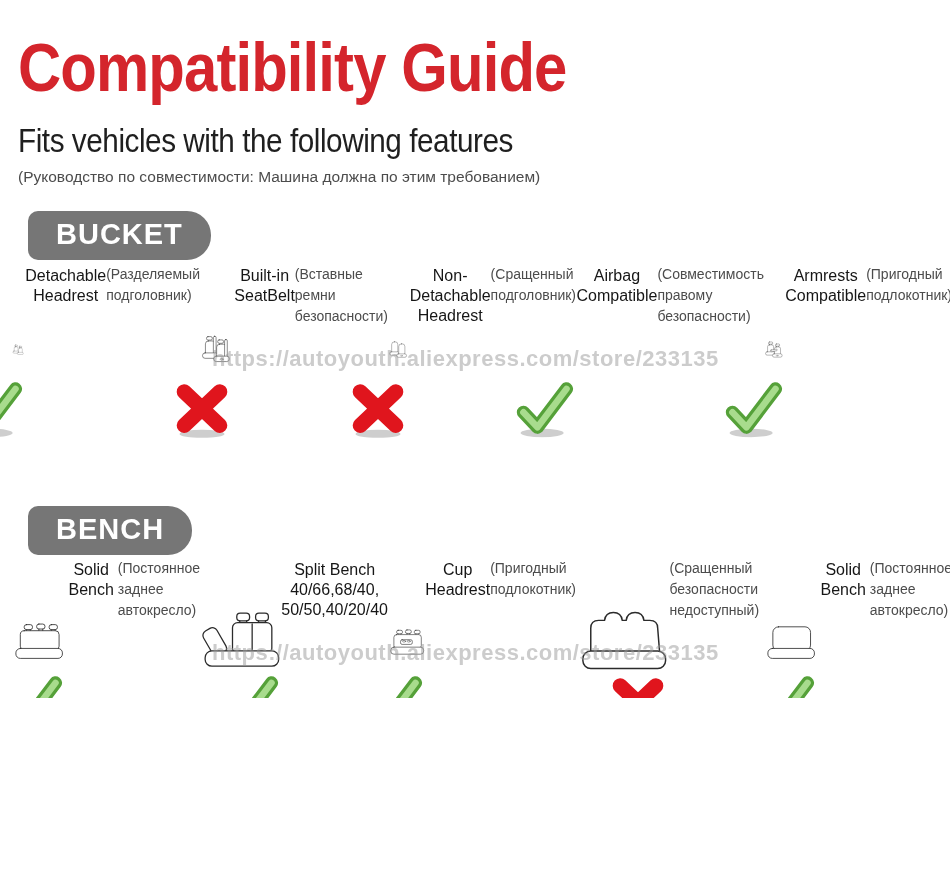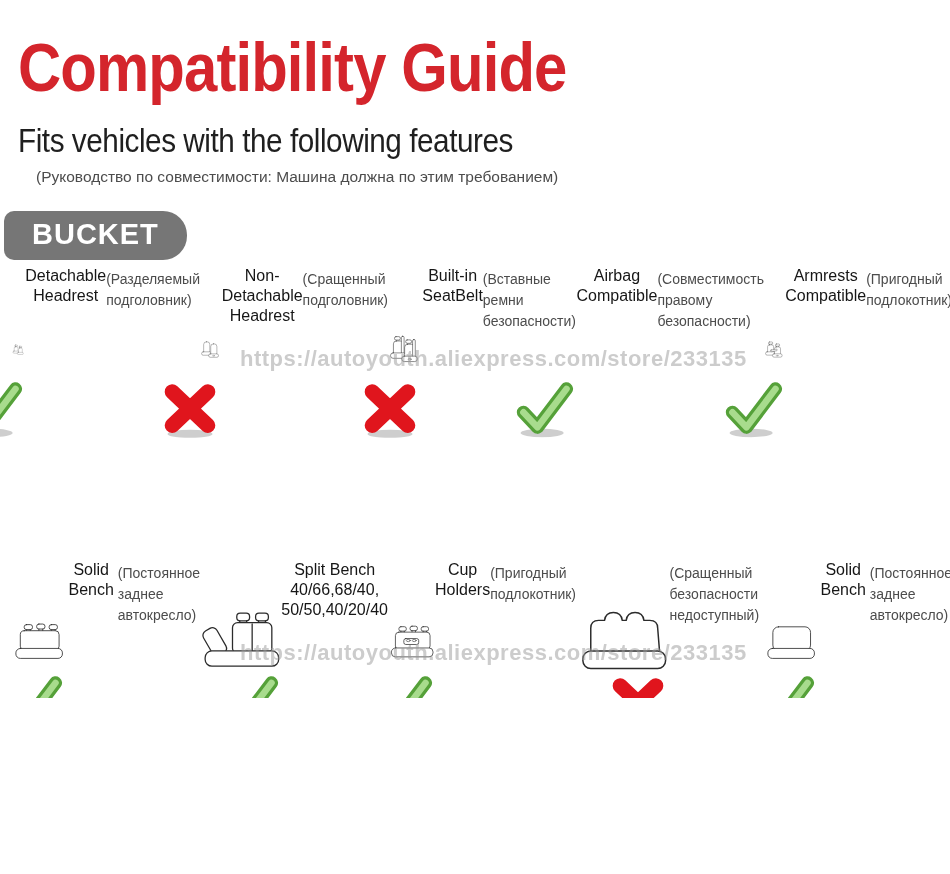--- a/index.html
+++ b/index.html
@@ -6,46 +6,46 @@
   #stage{position:relative;width:950px;height:698px;background:#fff;overflow:hidden;
          font-family:"Liberation Sans",sans-serif;}
 
   .title{position:absolute;left:18px;top:28px;margin:0;font-size:68px;font-weight:bold;
          color:var(--title-red,#d4252c);letter-spacing:-1px;white-space:nowrap;
          transform:scaleX(.88);transform-origin:left top;}
   .subtitle{position:absolute;left:18px;top:122px;margin:0;font-size:33px;font-weight:400;
          color:#1f1f1f;letter-spacing:-.5px;white-space:nowrap;
          transform:scaleX(.9);transform-origin:left top;}
   .subtitle-ru{position:absolute;left:18px;top:168px;font-size:15.5px;
-         color:var(--text-gray,#4c4c4c);white-space:nowrap;margin-left:18px;}
-
-  .badge{position:absolute;left:4px;background:var(--badge-gray,#767676);color:#fff;
+         color:var(--text-gray,#4c4c4c);white-space:nowrap;}
+
+  .badge{position:absolute;left:28px;background:var(--badge-gray,#767676);color:#fff;
          font-weight:bold;font-size:29px;letter-spacing:1px;padding:7px 28px 9px;
          border-radius:10px 24px 24px 10px;}
   #badge-bucket{top:211px}
   #badge-bench{top:506px}
 
   .row{position:absolute;left:12px;display:grid;grid-template-columns:repeat(5,188px);}
   #row-bucket{top:264px}
   #row-bench{top:558px}
 
   .cell{display:flex;flex-direction:row;align-items:flex-start;}
   .illo{position:relative;width:186px;height:172px;}
   .illo>svg.seat-svg{width:100%;height:100%;}
   .mark{position:absolute;right:2px;bottom:-2px;width:60px;height:57px;}
   .mark svg{width:100%;height:100%;display:block;}
 
   .lbl{width:188px;text-align:center;font-size:16px;color:var(--text-dark,#161616);
        line-height:1.25;margin-top:2px;}
-  .lbl-ru-wrap{width:188px;text-align:center;margin-top:5px;}
+  .lbl-ru-wrap{width:188px;text-align:center;}
   .lbl-ru{display:inline-block;max-width:186px;text-align:left;font-size:14px;
        color:var(--text-gray,#4c4c4c);line-height:1.5;}
 
   .watermark{position:absolute;font-size:22px;font-weight:bold;letter-spacing:.5px;
-       color:var(--watermark-gray,#9a9a9a);opacity:.5;white-space:nowrap;margin-left:28px;}
+       color:var(--watermark-gray,#9a9a9a);opacity:.5;white-space:nowrap;}
   #wm1{left:212px;top:346px}
   #wm2{left:212px;top:640px}
 
   
   .seat-svg .s{fill:#fff;stroke:var(--ink,#2b2b2b);stroke-width:3;
        stroke-linejoin:round;stroke-linecap:round;}
   .seat-svg .l{fill:none;stroke:var(--ink,#2b2b2b);stroke-width:3;stroke-linecap:round;}
   .seat-svg .thin{stroke-width:2.2;}
   .seat-svg .red{fill:none;stroke:var(--airbag-red,#d03028);stroke-width:4.5;}
 
@@ -106,43 +106,20 @@
           </span>
       </div>
       <div class="lbl">Detachable Headrest</div>
       <div class="lbl-ru-wrap"><span class="lbl-ru">(Разделяемый подголовник)</span></div>
     </div>
 
     <div class="cell">
       <div class="illo">
         <svg class="seat-svg" viewBox="0 0 190 160">
           <g>
-              <rect class="s" x="32" y="8" width="54" height="104" rx="24"></rect>
-             <rect class="s" x="14" y="96" width="86" height="30" rx="14"></rect>
-            </g>
-          <g>
-              <rect class="s" x="94" y="26" width="54" height="104" rx="24"></rect>
-             <rect class="s" x="76" y="114" width="86" height="30" rx="14"></rect>
-             <ellipse class="l thin" cx="118" cy="131" rx="9" ry="4"></ellipse>
-            </g>
-        </svg>
-        <span class="mark">
-            <svg viewBox="0 0 64 60">
-              <use href="#sym-cross"></use>
-            </svg>
-          </span>
-      </div>
-      <div class="lbl">Non-Detachable Headrest</div>
-      <div class="lbl-ru-wrap"><span class="lbl-ru">(Сращенный подголовник)</span></div>
-    </div>
-
-    <div class="cell">
-      <div class="illo">
-        <svg class="seat-svg" viewBox="0 0 190 160">
-          <g>
               <rect class="s" x="36" y="6" width="32" height="19" rx="8"></rect>
              <rect class="s" x="30" y="30" width="54" height="82" rx="16"></rect>
              <rect class="s" x="74" y="4" width="15" height="106" rx="7"></rect>
              <rect class="s" x="14" y="96" width="86" height="30" rx="14"></rect>
             </g>
           <g>
               <rect class="s" x="98" y="24" width="32" height="19" rx="8"></rect>
              <rect class="s" x="92" y="48" width="54" height="82" rx="16"></rect>
              <rect class="s" x="136" y="22" width="15" height="106" rx="7"></rect>
              <rect class="s" x="76" y="114" width="86" height="30" rx="14"></rect>
@@ -150,20 +127,43 @@
             </g>
         </svg>
         <span class="mark">
             <svg viewBox="0 0 64 60">
               <use href="#sym-cross"></use>
             </svg>
           </span>
       </div>
       <div class="lbl">Built-in SeatBelt</div>
       <div class="lbl-ru-wrap"><span class="lbl-ru">(Вставные ремни безопасности)</span></div>
+    </div>
+
+    <div class="cell">
+      <div class="illo">
+        <svg class="seat-svg" viewBox="0 0 190 160">
+          <g>
+              <rect class="s" x="32" y="8" width="54" height="104" rx="24"></rect>
+             <rect class="s" x="14" y="96" width="86" height="30" rx="14"></rect>
+            </g>
+          <g>
+              <rect class="s" x="94" y="26" width="54" height="104" rx="24"></rect>
+             <rect class="s" x="76" y="114" width="86" height="30" rx="14"></rect>
+             <ellipse class="l thin" cx="118" cy="131" rx="9" ry="4"></ellipse>
+            </g>
+        </svg>
+        <span class="mark">
+            <svg viewBox="0 0 64 60">
+              <use href="#sym-cross"></use>
+            </svg>
+          </span>
+      </div>
+      <div class="lbl">Non-Detachable Headrest</div>
+      <div class="lbl-ru-wrap"><span class="lbl-ru">(Сращенный подголовник)</span></div>
     </div>
 
     <div class="cell">
       <div class="illo">
         <svg class="seat-svg" viewBox="0 0 190 160">
           <g>
               <rect class="s" x="40" y="8" width="38" height="20" rx="9"></rect>
              <line class="l" x1="48" y1="28" x2="48" y2="35"></line>
               <line class="l" x1="68" y1="28" x2="68" y2="35"></line>
              <rect class="s" x="32" y="34" width="54" height="80" rx="16"></rect>
@@ -214,20 +214,21 @@
             <svg viewBox="0 0 64 60">
               <use href="#sym-check"></use>
             </svg>
           </span>
       </div>
       <div class="lbl">Armrests Compatible</div>
       <div class="lbl-ru-wrap"><span class="lbl-ru">(Пригодный подлокотник)</span></div>
     </div>
   </div>
 
+  <div class="badge" id="badge-bench">BENCH</div>
 
   <div class="row" id="row-bench">
 
     <div class="cell">
       <div class="illo">
         <svg class="seat-svg" viewBox="0 0 190 160">
           <rect class="s" x="44" y="10" width="30" height="18" rx="8"></rect>
           <rect class="s" x="89" y="8" width="30" height="18" rx="8"></rect>
           <rect class="s" x="134" y="10" width="30" height="18" rx="8"></rect>
           <line class="l" x1="52" y1="28" x2="52" y2="33"></line>
@@ -291,21 +292,21 @@
           <rect class="s" x="64" y="58" width="60" height="24" rx="8"></rect>
           <ellipse class="l thin" cx="82" cy="66" rx="8" ry="4.5"></ellipse>
           <ellipse class="l thin" cx="106" cy="66" rx="8" ry="4.5"></ellipse>
         </svg>
         <span class="mark">
             <svg viewBox="0 0 64 60">
               <use href="#sym-check"></use>
             </svg>
           </span>
       </div>
-      <div class="lbl">Cup Holders</div>
+      <div class="lbl">Cup Headrest</div>
       <div class="lbl-ru-wrap"><span class="lbl-ru">(Пригодный подлокотник)</span></div>
     </div>
 
     <div class="cell">
       <div class="illo">
         <svg class="seat-svg" viewBox="0 0 190 160">
           <path class="s" d="M30,98 L30,48 Q30,32 46,32 L58,32 Q60,16 76,16 Q92,16 94,32 L102,32 Q104,16 120,16 Q136,16 138,32 L150,32 Q166,32 166,48 L170,98 Z"></path>
           <rect class="s" x="14" y="94" width="168" height="36" rx="16"></rect>
         </svg>
         <span class="mark">

